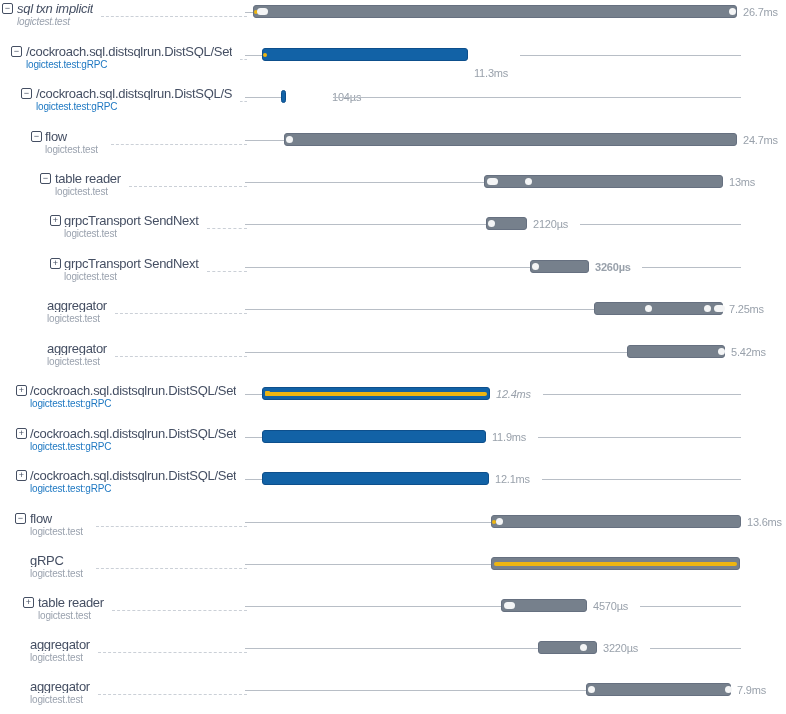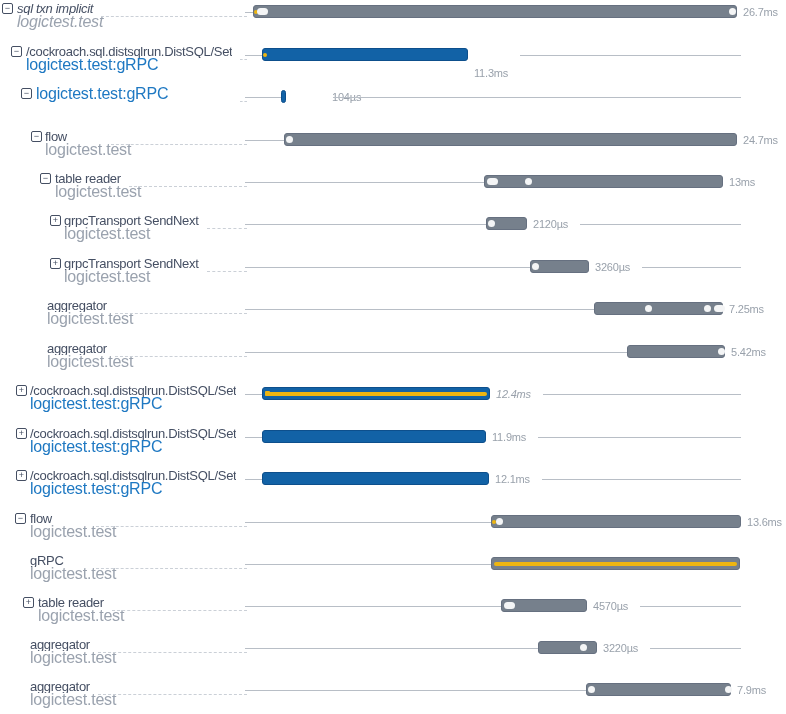--- a/index.html
+++ b/index.html
@@ -13,21 +13,21 @@
     border:1px solid var(--title-text,#454F63);border-radius:2px;
     color:var(--title-text,#454F63);font-size:9px;line-height:9px;
     display:flex;align-items:center;justify-content:center;cursor:pointer;background:#fff;
   }
   .label{position:absolute;top:-10px;}
   .title{
     font-size:13px;line-height:13px;letter-spacing:-0.3px;
     color:var(--title-text,#454F63);white-space:nowrap;overflow:hidden;cursor:pointer;
   }
   .subtitle{
-    font-size:16px;line-height:12px;letter-spacing:-0.2px;margin-top:1px;
+    font-size:10px;line-height:12px;letter-spacing:-0.2px;margin-top:1px;
     color:var(--subtitle-text,#9AA2AE);white-space:nowrap;
   }
   .subtitle.blue{color:var(--subtitle-link,#1E78C2);}
   .dash{position:absolute;top:4px;height:0;border-top:1px dashed var(--dashed-leader,#CBD0D7);}
   .conn,.trail{position:absolute;top:0;height:1px;background:var(--timeline-line,#B8BEC6);}
   .bar{position:absolute;top:-7px;height:13px;box-sizing:border-box;border-radius:3px;}
   .bar.gray{background:var(--gray-bar,#76808C);border:1px solid var(--gray-bar-border,#667080);}
   .bar.blue{background:var(--blue-bar,#1262A6);border:1px solid var(--blue-bar-border,#0D4F8C);}
   .stripe{
     position:absolute;left:2px;right:2px;top:3.5px;height:4px;border-radius:2px;
@@ -75,20 +75,21 @@
     <div class="bar blue" style="left: 262px; width: 206px;">
 
     <div class="marker m-ydot" style="left: 0px;"></div>
       </div>
     <div class="duration" style="left: 474px; margin-top: 18px;">11.3ms</div>
     <div class="trail" style="left: 520.062px; width: 220.938px;"></div>
   </div>
     <div class="row" style="top: 97px;">
     <div class="toggle" style="left: 21px;">−</div>
     <div class="label" style="left: 36px;">
+      <div class="title" style="max-width: 217px;">/cockroach.sql.distsqlrun.DistSQL/S</div>
       <div class="subtitle blue">logictest.test:gRPC</div>
     </div>
     <div class="dash" style="left: 240.141px; width: 6.85938px;"></div>
     <div class="conn" style="left: 245px; width: 36px;"></div>
     <div class="bar blue" style="left: 281px; width: 5px;">
       
     </div>
     <div class="duration" style="left: 292px; margin-left: 40px;">104µs</div>
     <div class="trail" style="left: 333.203px; width: 407.797px;"></div>
   </div>
@@ -143,21 +144,21 @@
     <div class="label" style="left: 64px;">
       <div class="title" style="max-width: 189px;">grpcTransport SendNext</div>
       <div class="subtitle">logictest.test</div>
     </div>
     <div class="dash" style="left: 206.547px; width: 40.4531px;"></div>
     <div class="conn" style="left: 245px; width: 285px;"></div>
     <div class="bar gray" style="left: 530px; width: 59px;">
 
     <div class="marker m-dot" style="left: 1px;"></div>
       </div>
-    <div class="duration" style="left: 595px;">3260µs</div>
+    <div class="duration" style="left: 595px; font-weight: bold;">3260µs</div>
     <div class="trail" style="left: 642.109px; width: 98.8906px;"></div>
   </div>
     <div class="row" style="top: 309px;">
 
     <div class="label" style="left: 47px;">
       <div class="title" style="max-width: 206px;">aggregator</div>
       <div class="subtitle">logictest.test</div>
     </div>
     <div class="dash" style="left: 114.891px; width: 132.109px;"></div>
     <div class="conn" style="left: 245px; width: 349px;"></div>

